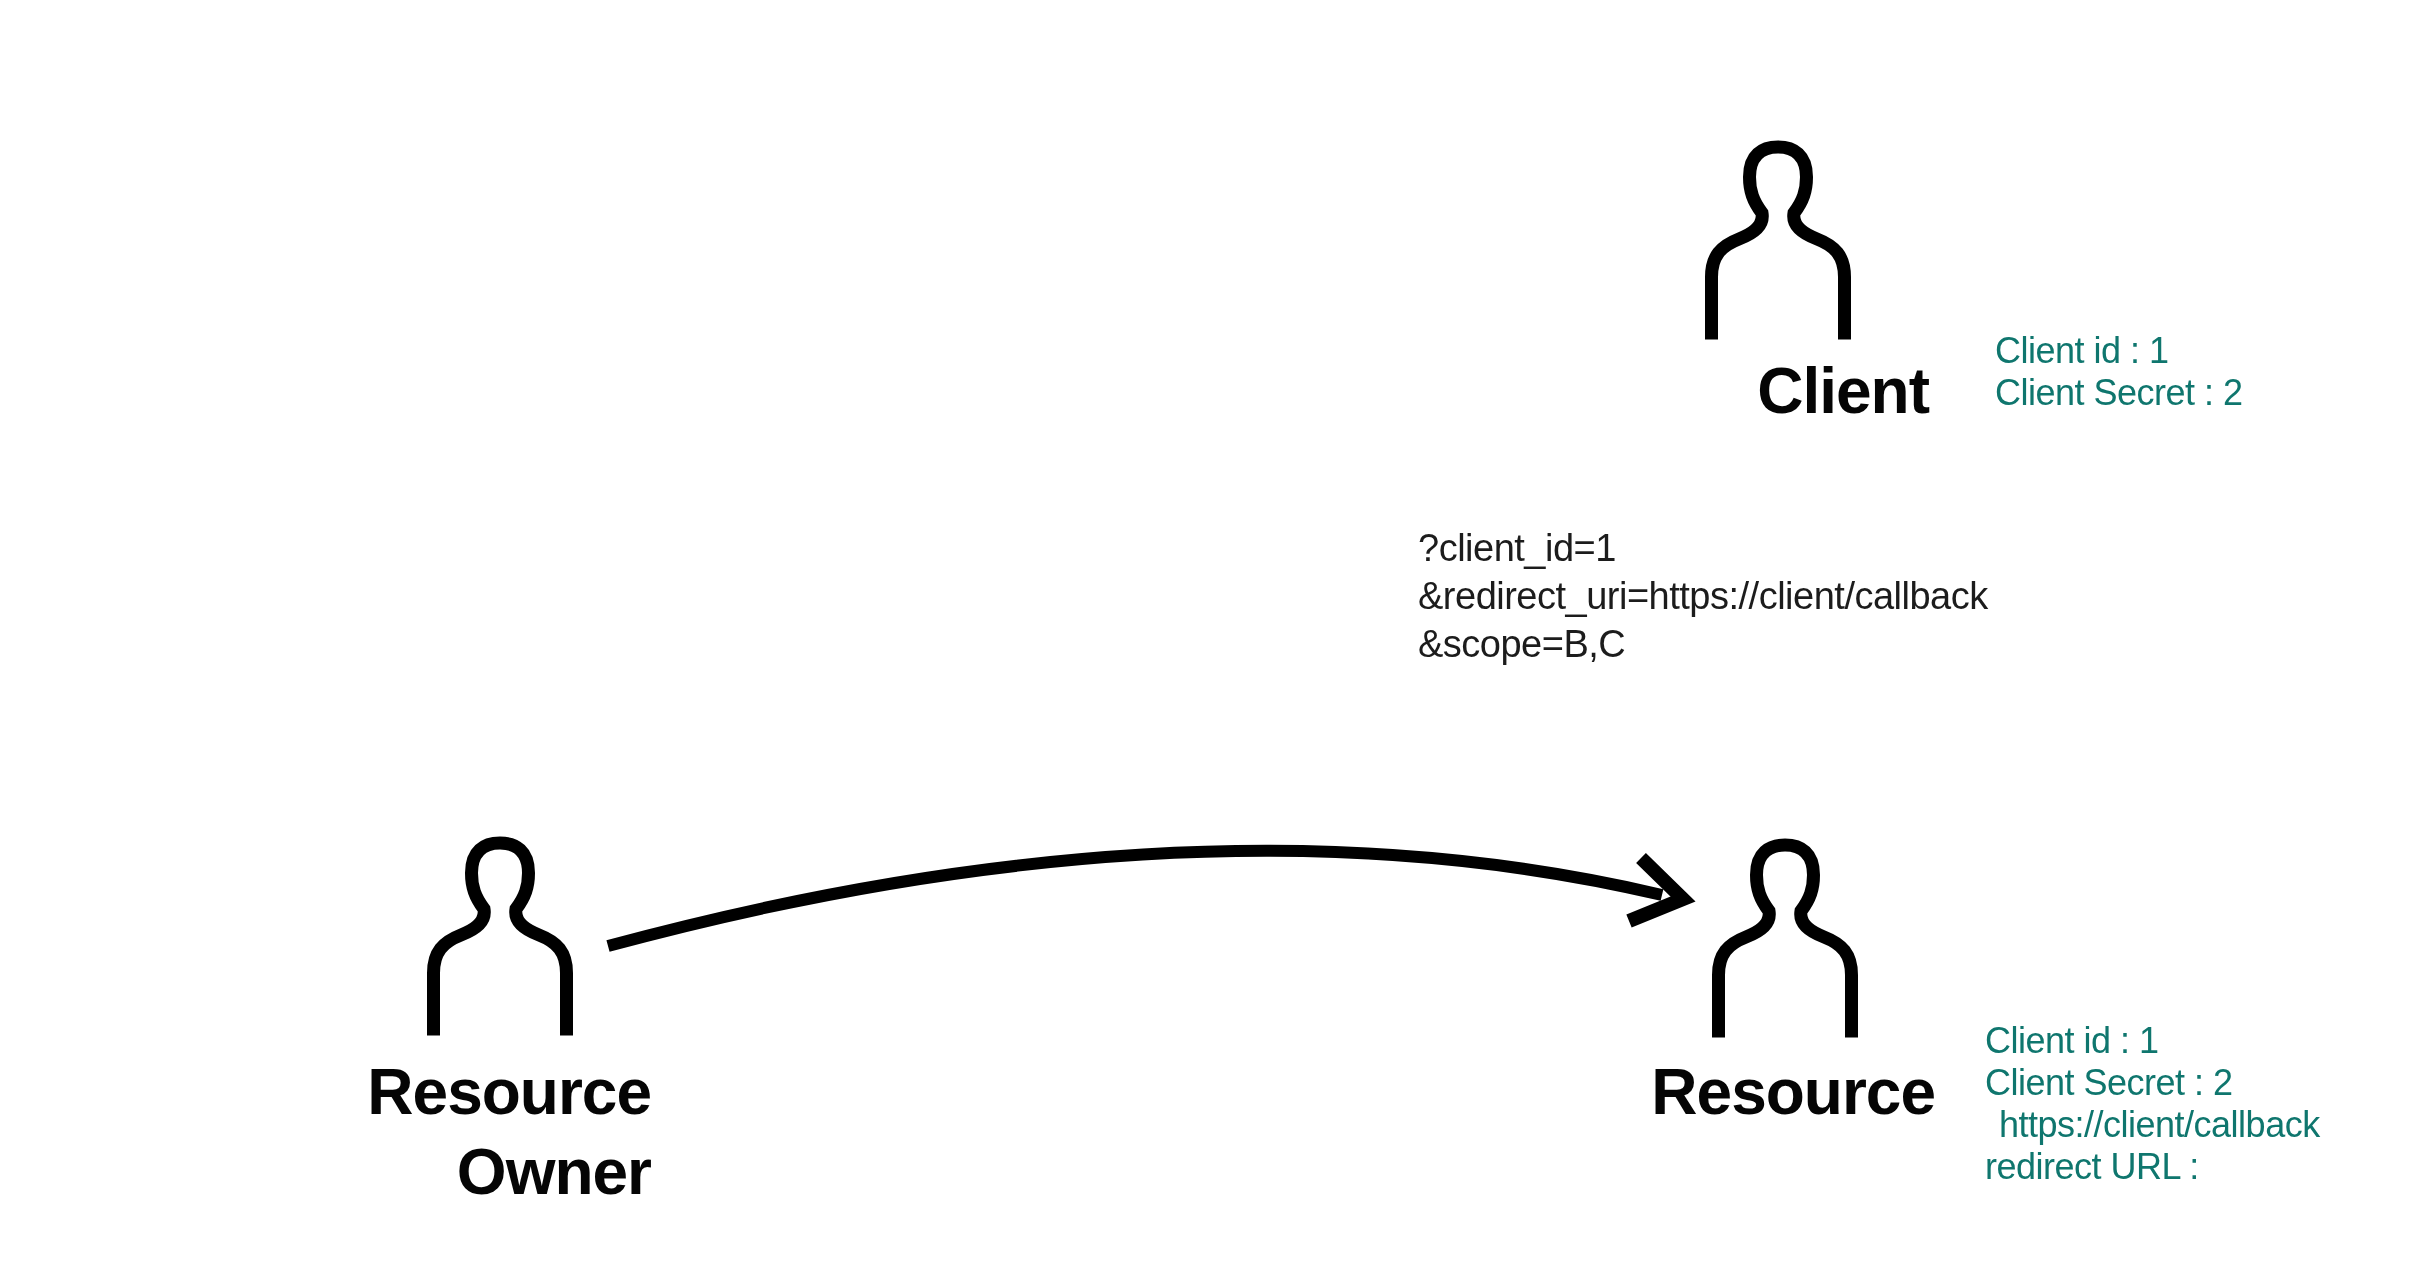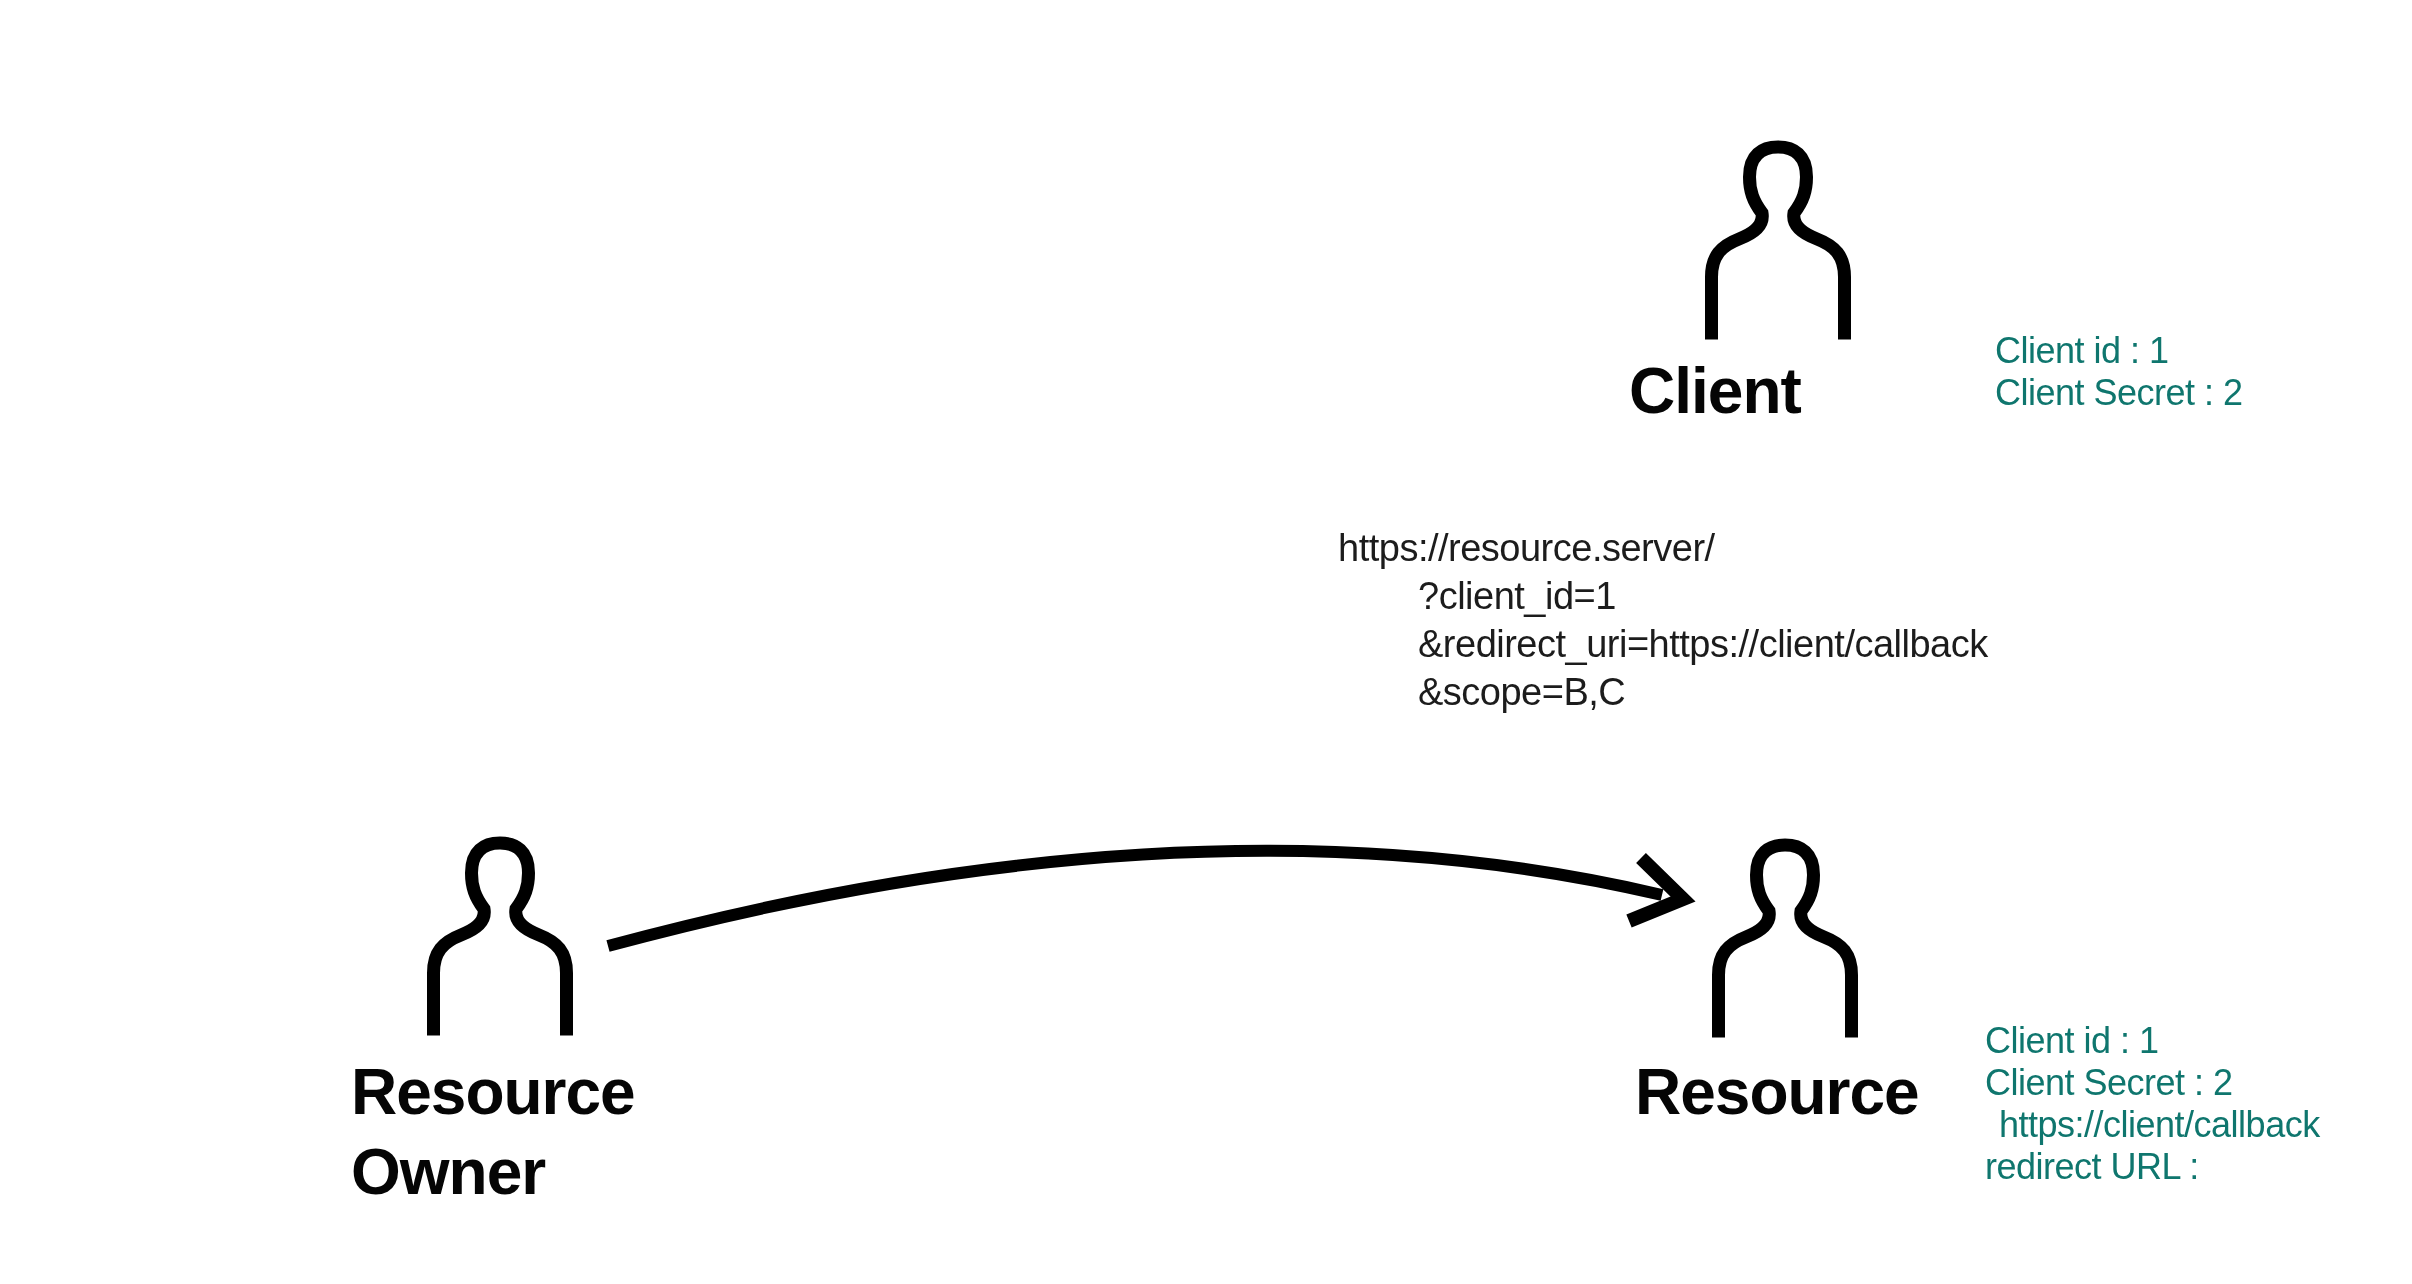--- a/index.html
+++ b/index.html
@@ -25,21 +25,21 @@
   }
   .person-icon svg { display: block; width: 100%; height: 100%; }
 
   
   .actor-label {
     position: absolute;
     font-weight: 700;
     font-size: 64px;
     line-height: 80px;
     color: #050505;
-    text-align: left;
+    text-align: right;
     letter-spacing: -1px;
     white-space: nowrap;
   }
   .actor-label .line { display: block; }
   .actor-label--client { line-height: 64px; }
 
   
   .note-text {
     position: absolute;
     font-weight: 300;
@@ -110,21 +110,20 @@
   <div class="actor-label actor-label--client" style="left:1629px; top:359px; width:300px;">
     <span class="line">Client</span>
   </div>
 
   <div class="note-text" style="left:1995px; top:330px;">
     <span class="line">Client id : 1</span>
     <span class="line">Client Secret : 2</span>
   </div>
 
   <div class="url-block" style="left:1338px; top:524px;">
-    <span class="line">https://resource.server/</span>
     <span class="line indent">?client_id=1</span>
     <span class="line indent">&amp;redirect_uri=https://client/callback</span>
     <span class="line indent">&amp;scope=B,C</span>
   </div>
 
   <span class="person-icon" style="left:427px; top:835px;">
     <svg viewBox="0 0 146 207">
         <use href="#person-glyph"></use>
       </svg>
   </span>

